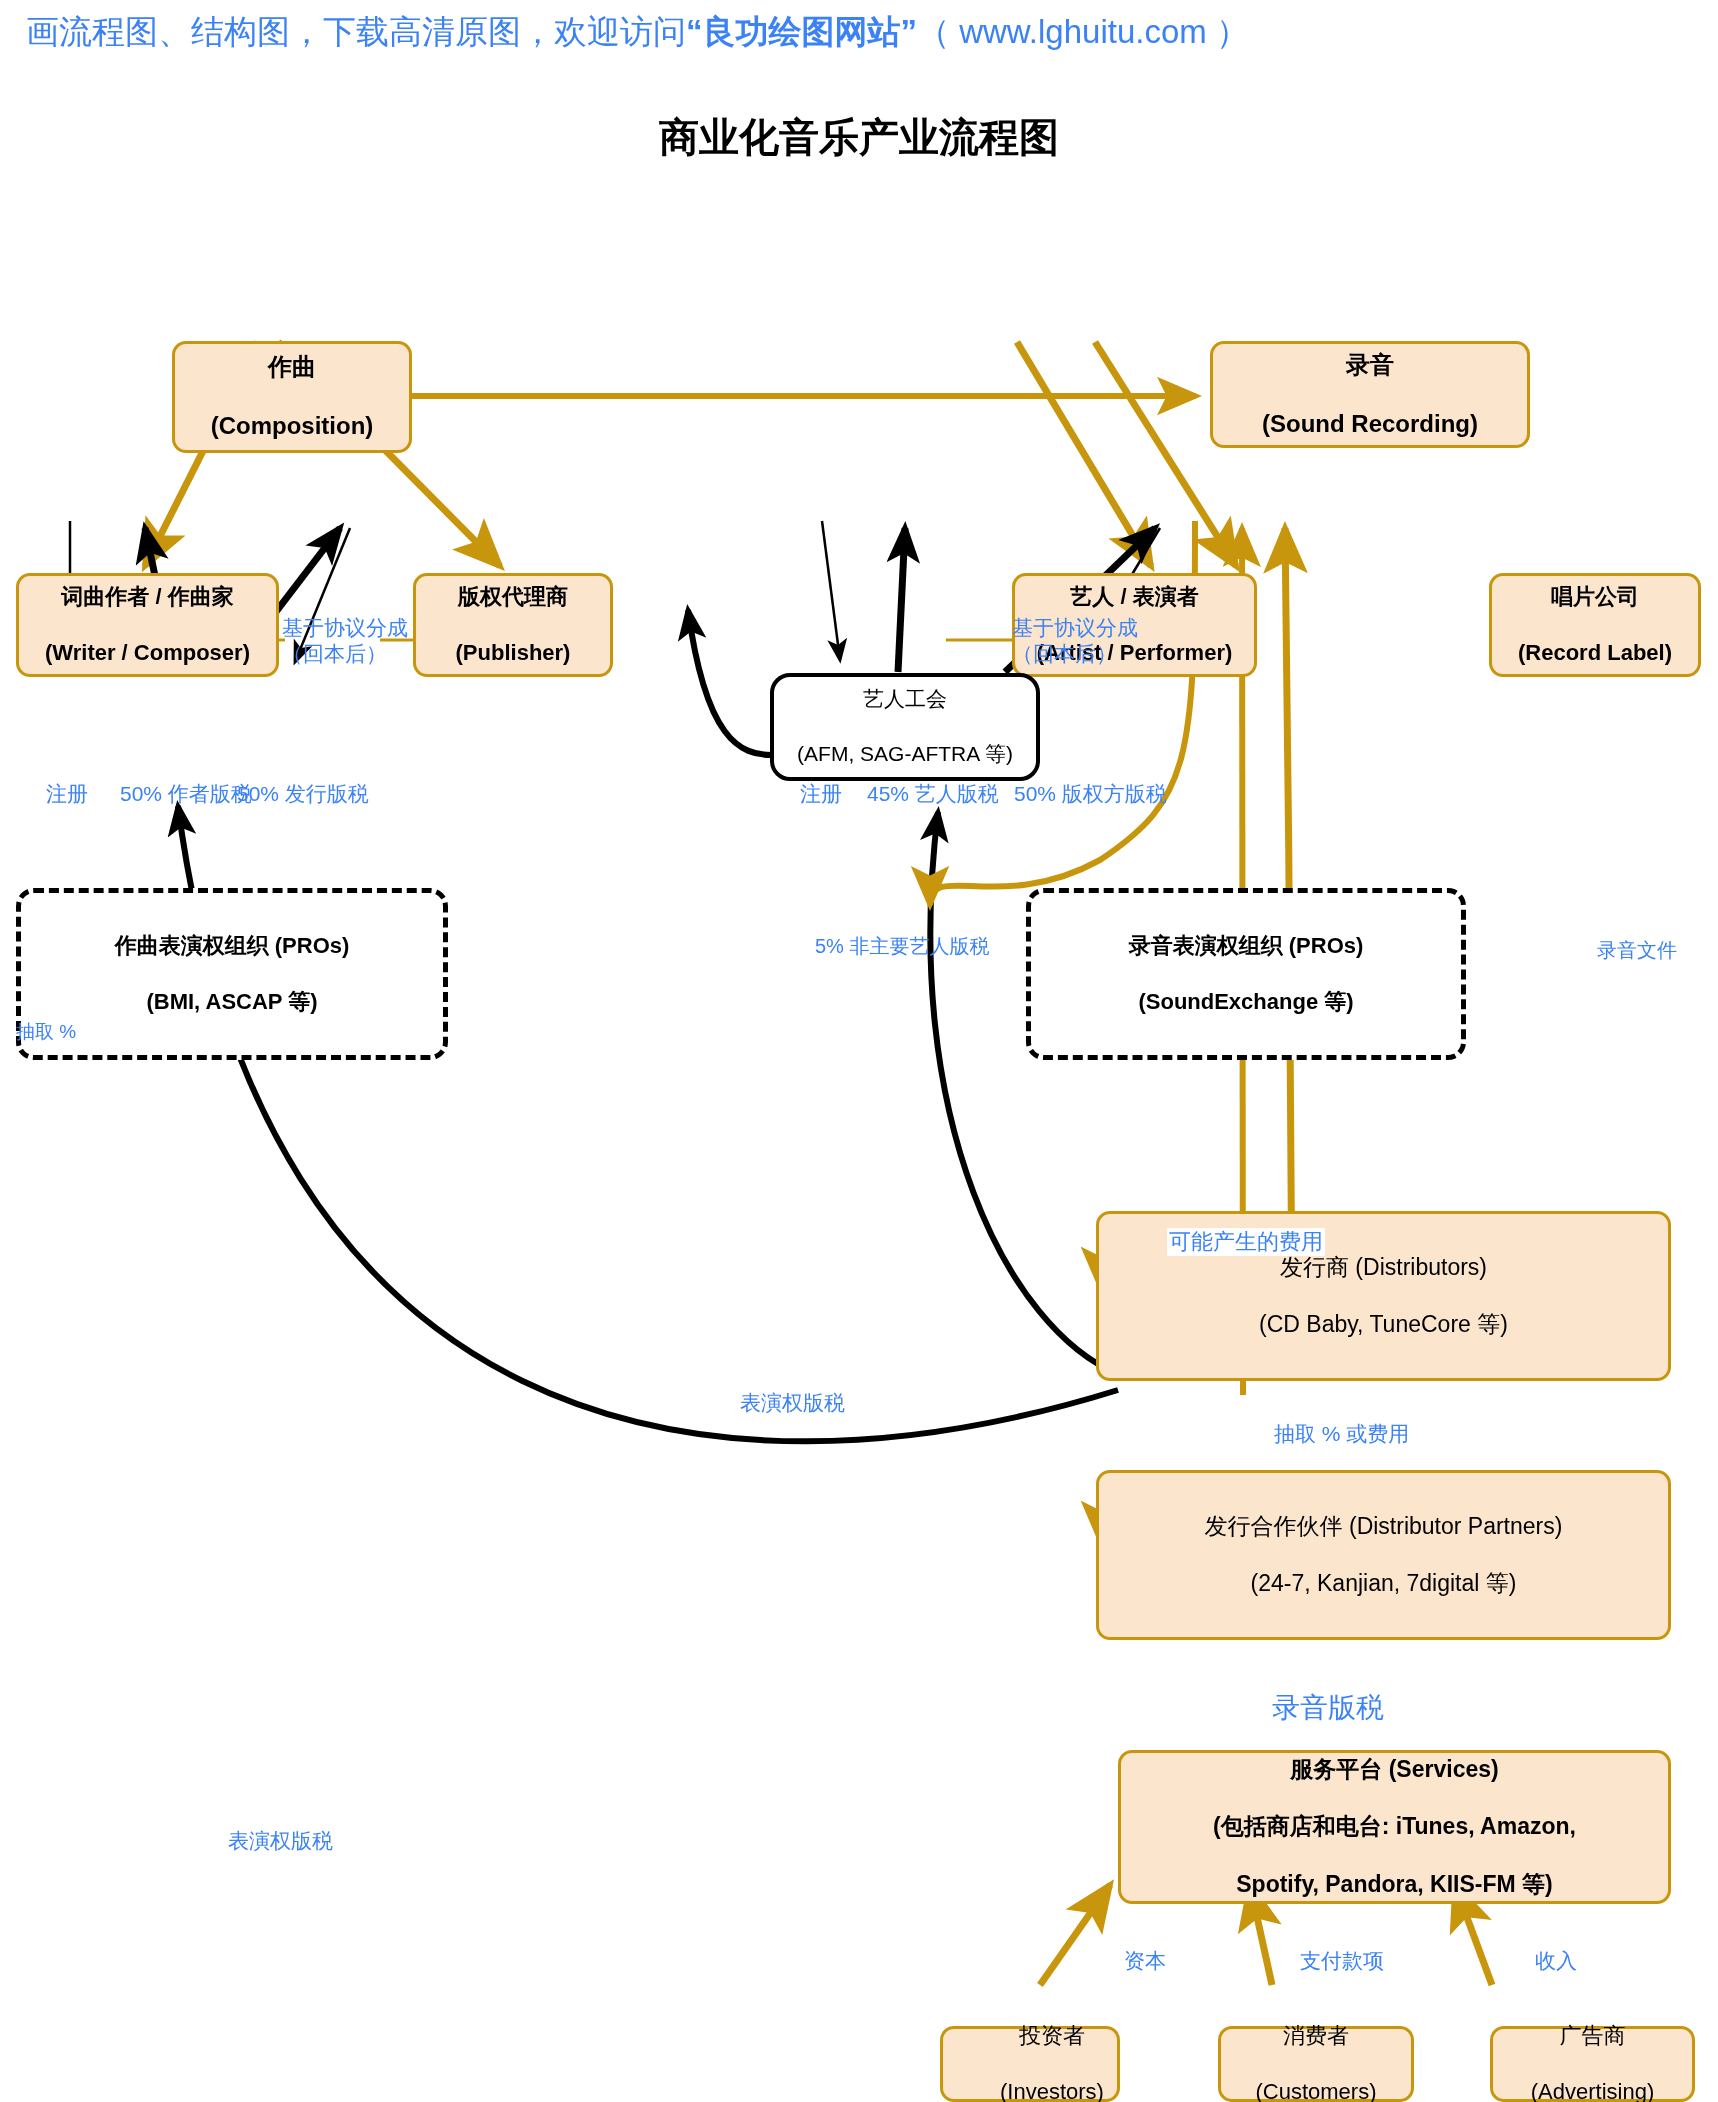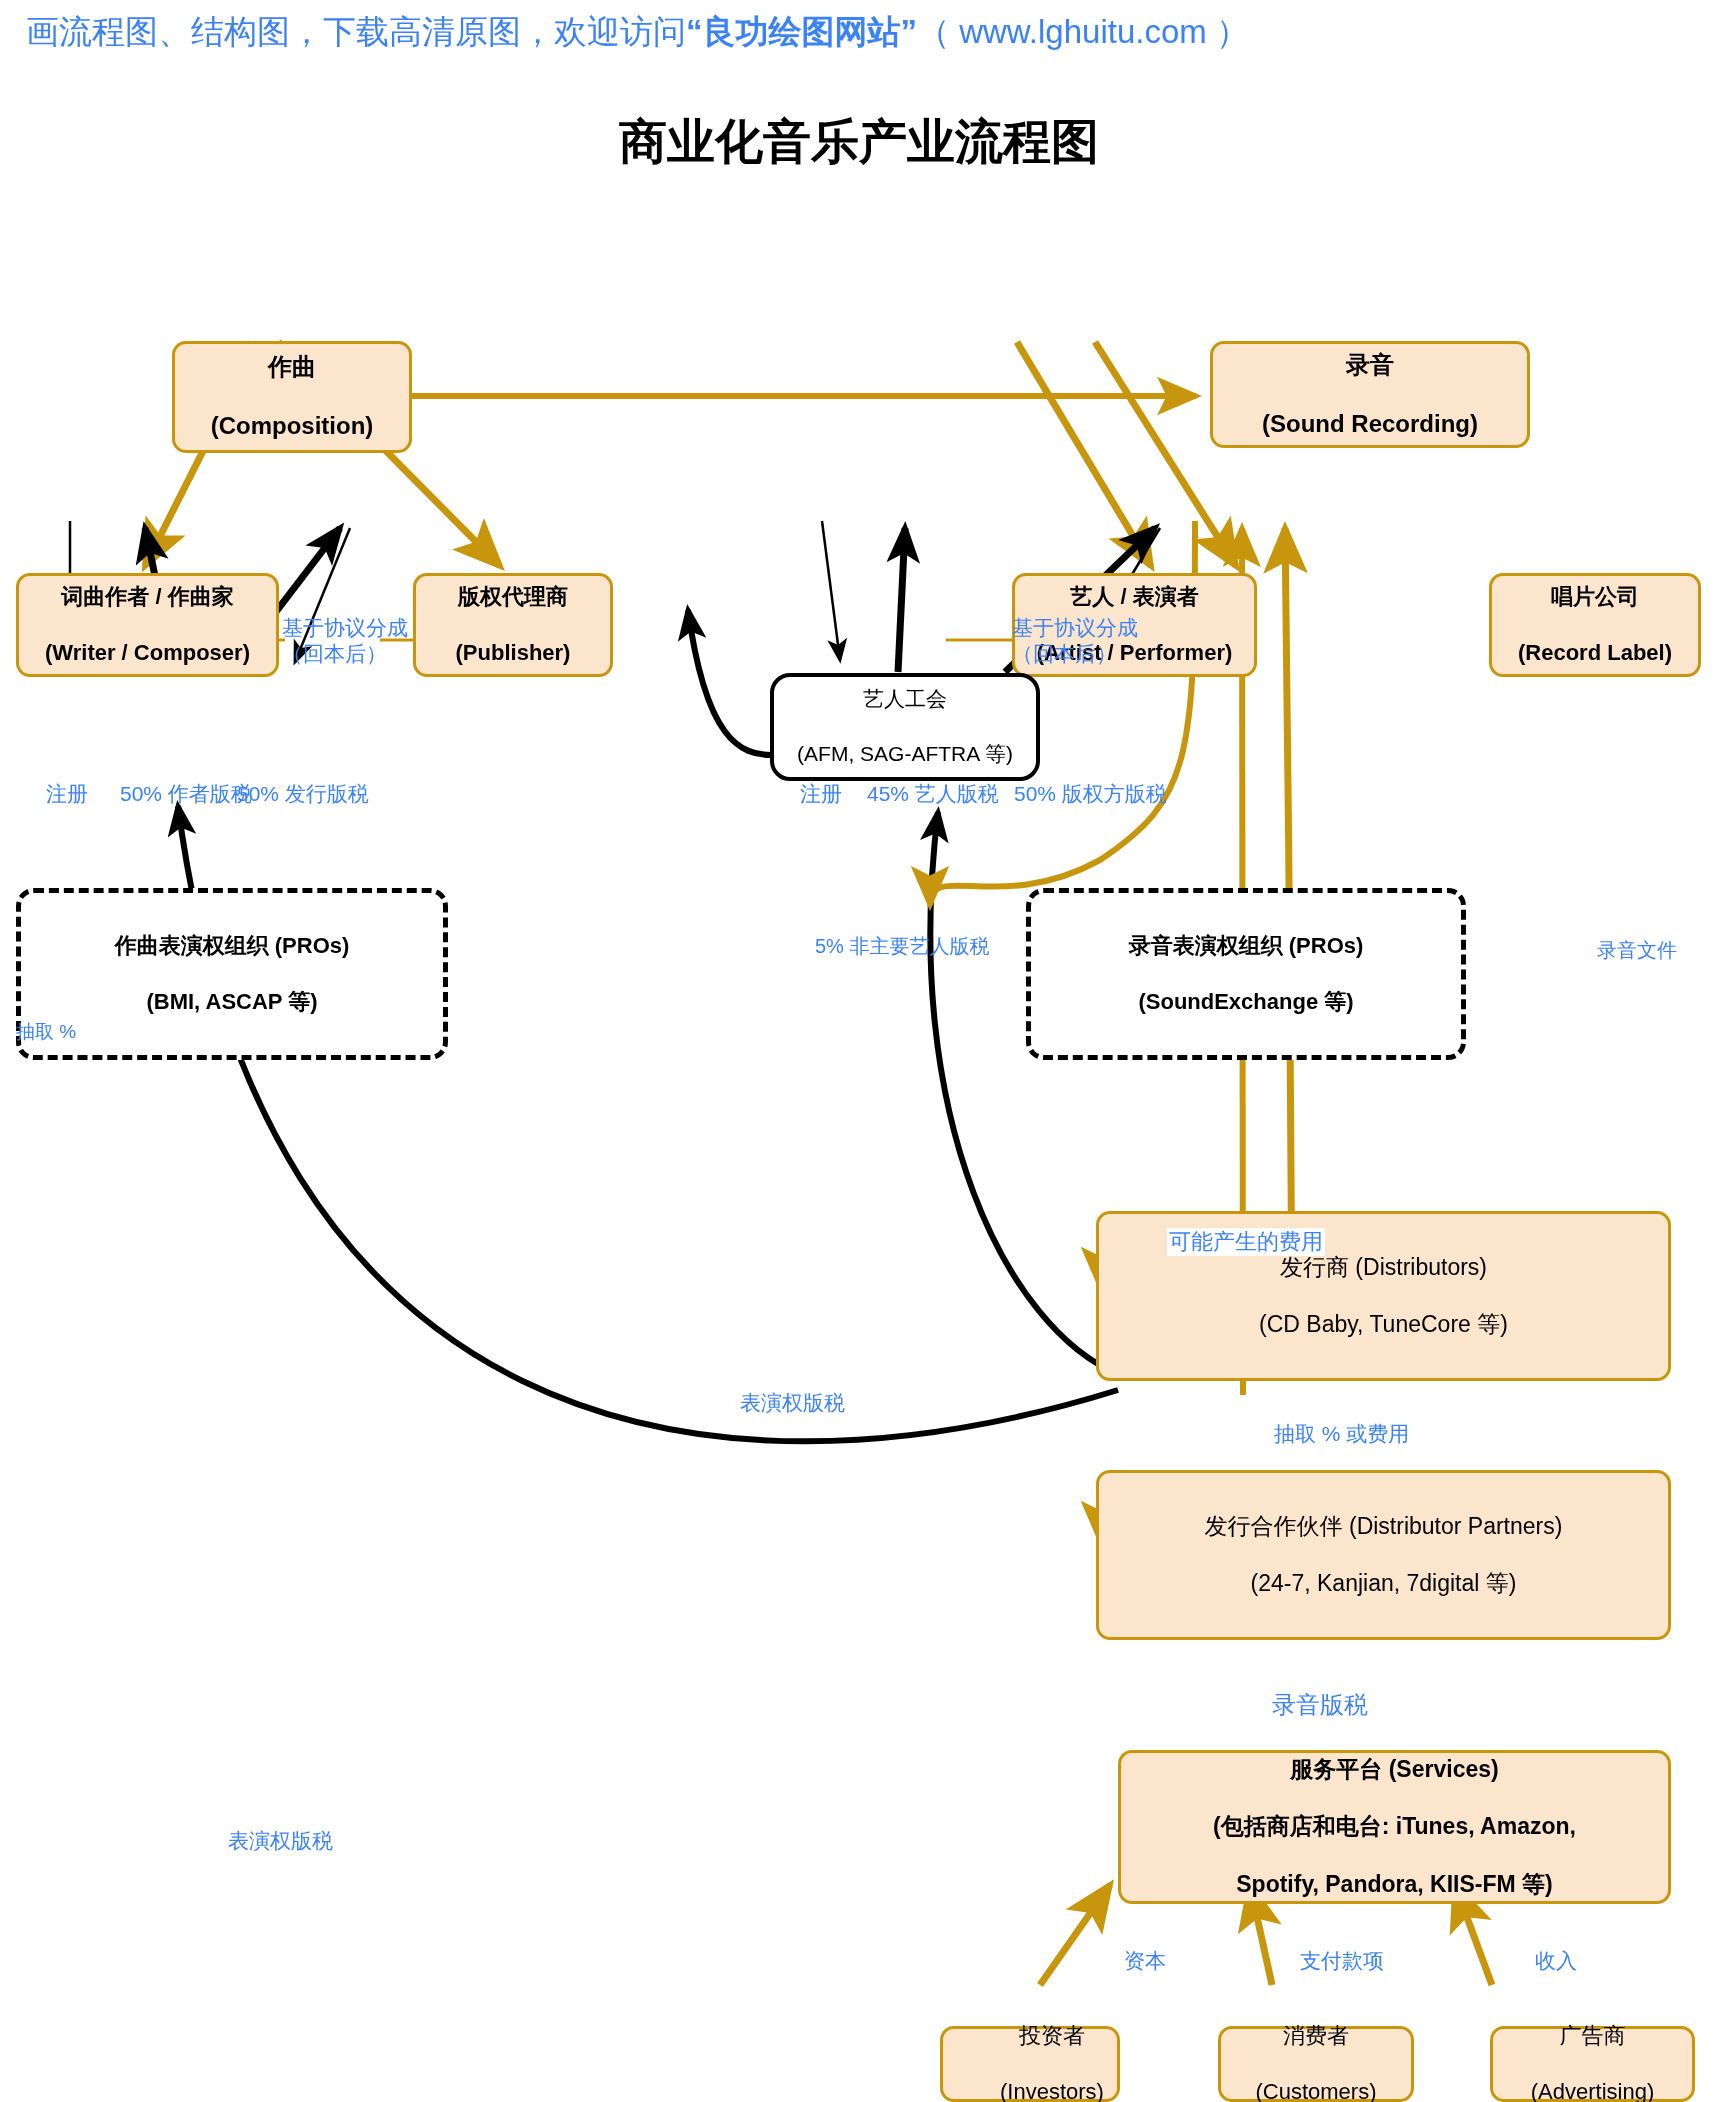--- a/index.html
+++ b/index.html
@@ -35,21 +35,21 @@
     white-space: nowrap;
     color: #3b82f6;
   }
   .watermark .thin { font-weight: 500; }
   .page-title {
     position: absolute;
     left: 0;
     top: 110px;
     width: 1718px;
     text-align: center;
-    font-size: 48px;
+    font-size: 40px;
     font-weight: 700;
     color: #000000;
   }
   
   .node {
     position: absolute;
     box-sizing: border-box;
     border-radius: 14px;
     background: #fce5cd;
     border: 3px solid #c8960c;
@@ -269,21 +269,21 @@
   <div class="elabel" style="left:800px; top:781px;">注册</div>
   <div class="elabel" style="left:867px; top:781px;">45% 艺人版税</div>
   <div class="elabel" style="left:1014px; top:781px;">50% 版权方版税</div>
 
   <div class="elabel" style="left:815px; top:934px; font-size:20px;">5% 非主要艺人版税</div>
 
   <div class="elabel" style="left:1597px; top:938px; font-size:20px;">录音文件</div>
 
   <div class="elabel" style="left:1274px; top:1421px; font-size:21px;">抽取 % 或费用</div>
 
-  <div class="elabel" style="left:1272px; top:1690px; font-size:24px;">录音版税</div>
+  <div class="elabel" style="left:1272px; top:1690px; font-size:28px;">录音版税</div>
 
   <div class="elabel" style="left:740px; top:1390px; font-size:21px;">表演权版税</div>
 
   <div class="elabel" style="left:228px; top:1828px; font-size:21px;">表演权版税</div>
 
   <div class="elabel" style="left:1124px; top:1948px; font-size:21px;">资本</div>
   <div class="elabel" style="left:1300px; top:1948px; font-size:21px;">支付款项</div>
   <div class="elabel" style="left:1535px; top:1948px; font-size:21px;">收入</div>
 
 </div>

